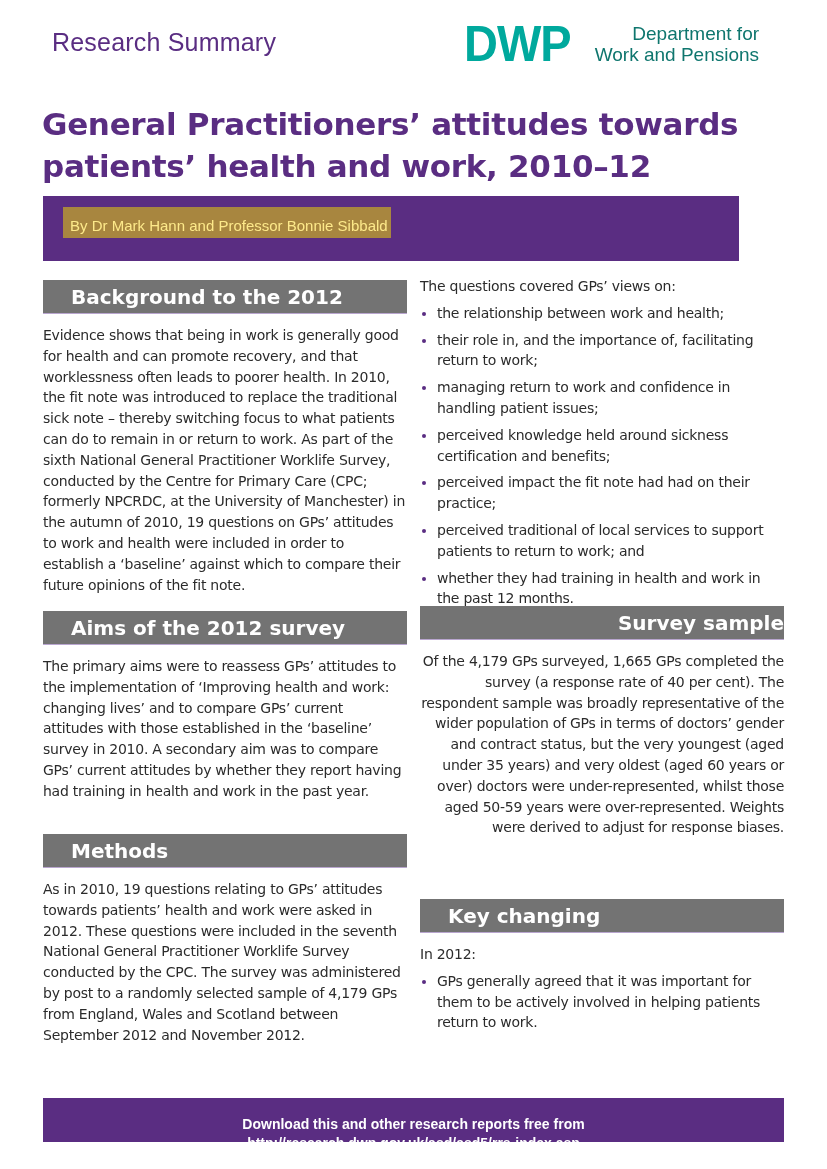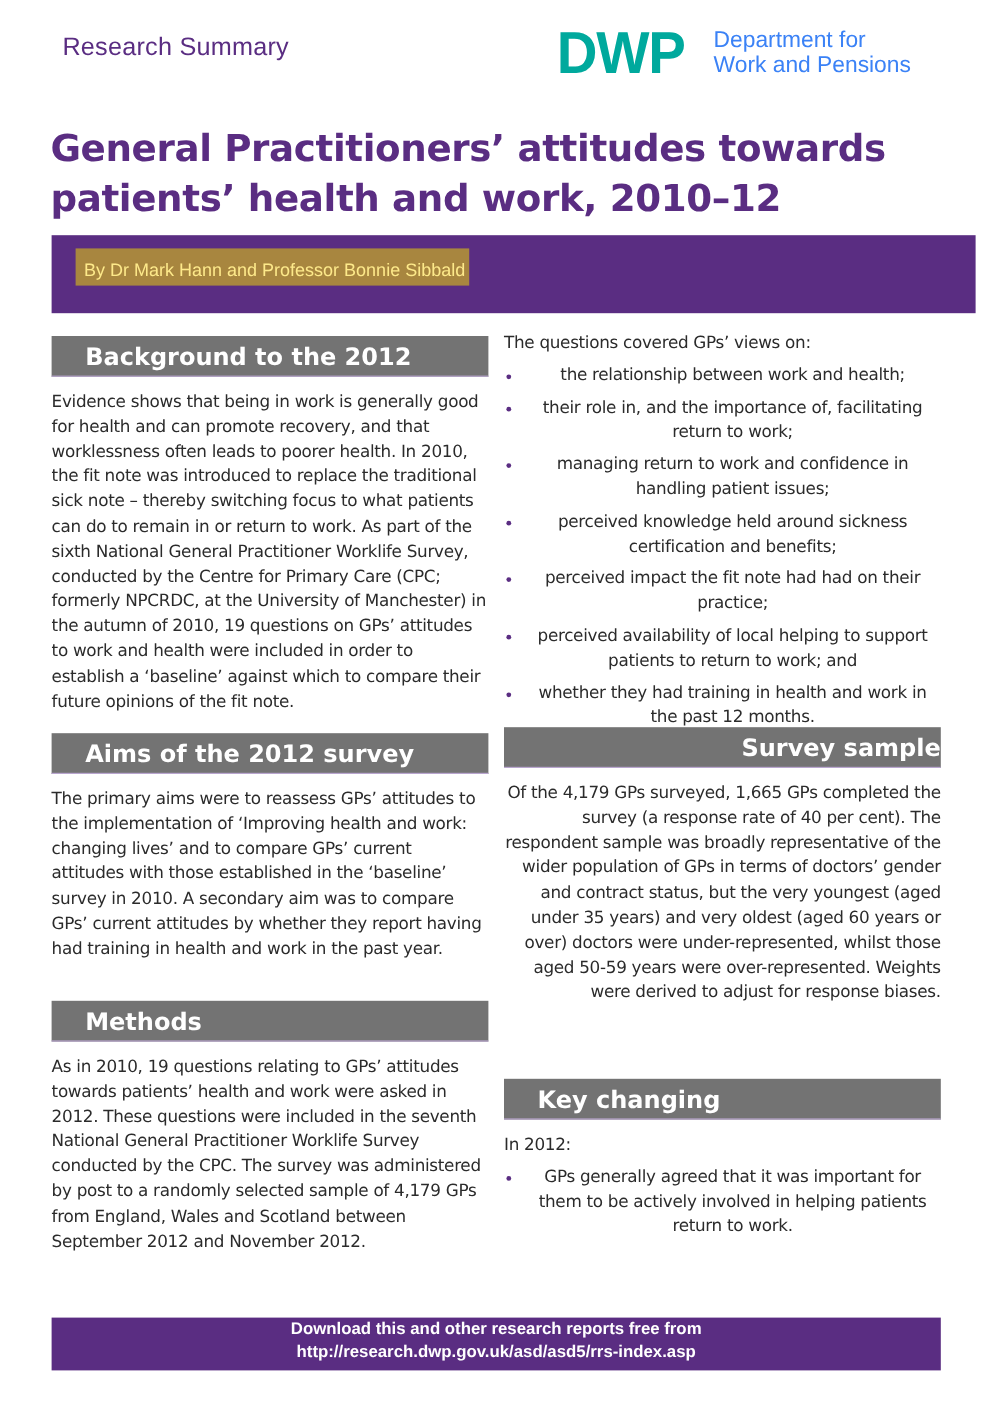--- a/index.html
+++ b/index.html
@@ -2,41 +2,41 @@
 <html><head>
   <meta charset="utf-8">
   <style>
     * { box-sizing: border-box; margin: 0; padding: 0; }
     html, body { width: 827px; height: 1169px; background: #ffffff; overflow: hidden; }
     body { position: relative; font-family: "DejaVu Sans", sans-serif; color: #2b2b2b; }
 
     .header-label {
       position: absolute; left: 52px; top: 28px;
       font-family: "Liberation Sans", sans-serif;
-      font-size: 21px; color: #5a2d82; letter-spacing: 0.2px;
+      font-size: 25px; color: #5a2d82; letter-spacing: 0.2px;
     }
     .logo { position: absolute; left: 464px; top: 20px; display: flex; align-items: center; }
     .logo-mark {
       font-family: "Liberation Sans", sans-serif; font-weight: bold;
       font-size: 47px; color: #00a99d; letter-spacing: -1px; line-height: 48px;
       transform: scaleY(1.05);
     }
     .logo-text {
       margin-left: 24px; font-family: "Liberation Sans", sans-serif;
-      font-size: 19px; line-height: 21px; color: #3b82f6;
+      font-size: 19px; line-height: 21px; color: #0f766e; text-align: right;
     }
 
     .title {
       position: absolute; left: 42px; top: 103px; width: 740px;
       font-family: "DejaVu Sans", sans-serif; font-weight: bold;
       font-size: 31px; line-height: 42px; color: #5a2d82; letter-spacing: -0.3px;
     }
 
     .author-band {
-      position: absolute; left: 43px; top: 196px; width: 770px; height: 65px;
+      position: absolute; left: 43px; top: 196px; width: 696px; height: 65px;
       background: #5a2d82;
     }
     .author-tag {
       position: absolute; left: 20px; top: 11px; height: 31px;
       background: #a8863f; color: #fde98a;
       font-family: "Liberation Sans", sans-serif; font-size: 15px;
       padding: 10px 3px 0 7px;
     }
 
     .col { position: absolute; width: 364px; }
@@ -53,32 +53,32 @@
     p.body, .intro {
       font-family: "DejaVu Sans", sans-serif; font-size: 14px; line-height: 20.8px;
       color: #2b2b2b; letter-spacing: -0.25px;
     }
     p.body { margin-top: 11px; }
 
     ul.bullets { list-style: none; margin-top: 4px; }
     ul.bullets li {
       position: relative; padding-left: 17px;
       font-family: "DejaVu Sans", sans-serif; font-size: 14px; line-height: 20.8px;
-      color: #2b2b2b; letter-spacing: -0.25px; margin-top: 6px; text-align: center;
+      color: #2b2b2b; letter-spacing: -0.25px; margin-top: 6px;
     }
     ul.bullets li .bullet-dot {
       position: absolute; left: 2px; top: 9px; width: 4px; height: 4px;
       border-radius: 50%; background: #5a2d82;
     }
 
     .footer-band {
       position: absolute; left: 43px; top: 1098px; width: 741px; height: 44px;
       background: #5a2d82; color: #ffffff; text-align: center;
       font-family: "Liberation Sans", sans-serif; font-weight: bold;
-      font-size: 14px; line-height: 19px; padding-top: 0;
+      font-size: 14px; line-height: 19px; padding-top: 17px;
     }
   </style>
 </head>
 <body>
 
 <div class="header-label">Research Summary</div>
 
 <div class="logo">
   <div class="logo-mark">DWP</div>
   <div class="logo-text">
@@ -118,21 +118,21 @@
 </div>
 
 <div class="col col-right" style="top:276px;">
   <div class="intro">The questions covered GPs’ views on:</div>
   <ul class="bullets">
     <li><span class="bullet-dot"></span><span>the relationship between work and health;</span></li>
     <li><span class="bullet-dot"></span><span>their role in, and the importance of, facilitating return to work;</span></li>
     <li><span class="bullet-dot"></span><span>managing return to work and confidence in handling patient issues;</span></li>
     <li><span class="bullet-dot"></span><span>perceived knowledge held around sickness certification and benefits;</span></li>
     <li><span class="bullet-dot"></span><span>perceived impact the fit note had had on their practice;</span></li>
-    <li><span class="bullet-dot"></span><span>perceived availability of local helping to support patients to return to work; and</span></li>
+    <li><span class="bullet-dot"></span><span>perceived traditional of local services to support patients to return to work; and</span></li>
     <li><span class="bullet-dot"></span><span>whether they had training in health and work in the past 12 months.</span></li>
   </ul>
 </div>
 
 <div class="col col-right" style="top:606px;text-align:right;">
   <section>
     <h2 class="section-head">Survey sample</h2>
     <p class="body">Of the 4,179 GPs surveyed, 1,665 GPs completed the survey (a response rate of 40 per cent). The respondent sample was broadly representative of the wider population of GPs in terms of doctors’ gender and contract status, but the very youngest (aged under 35 years) and very oldest (aged 60 years or over) doctors were under-represented, whilst those aged 50-59 years were over-represented. Weights were derived to adjust for response biases.</p>
   </section>
 </div>

